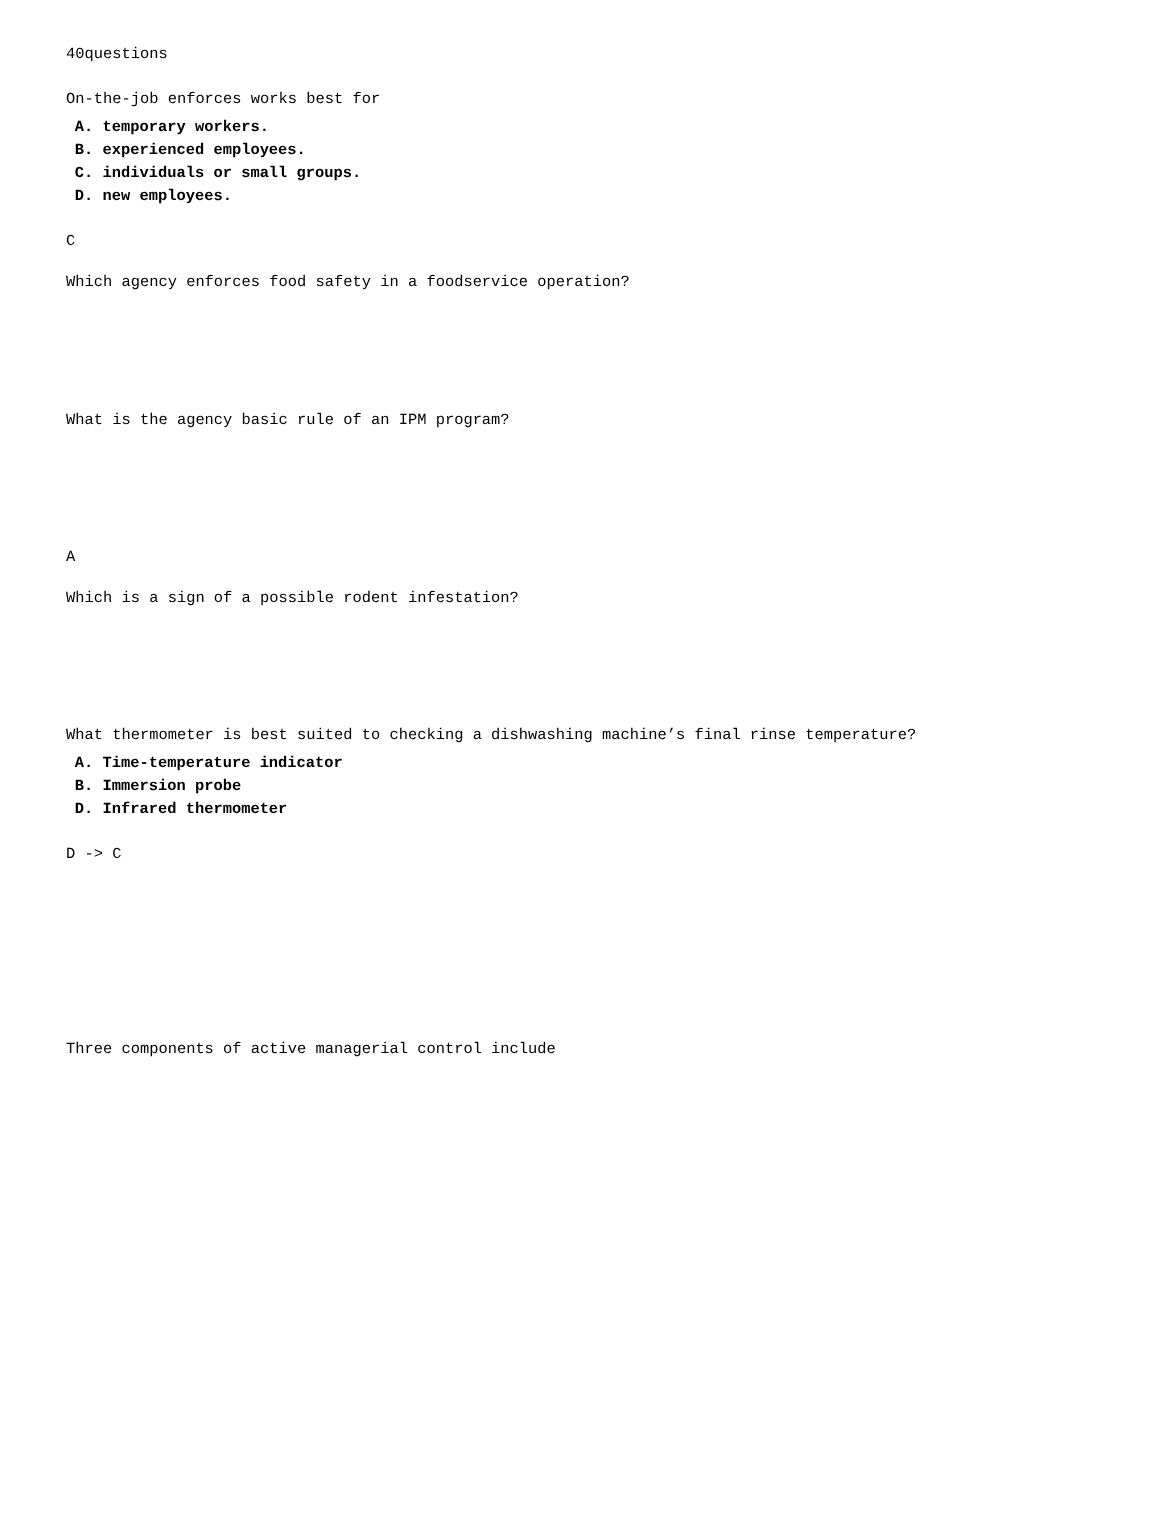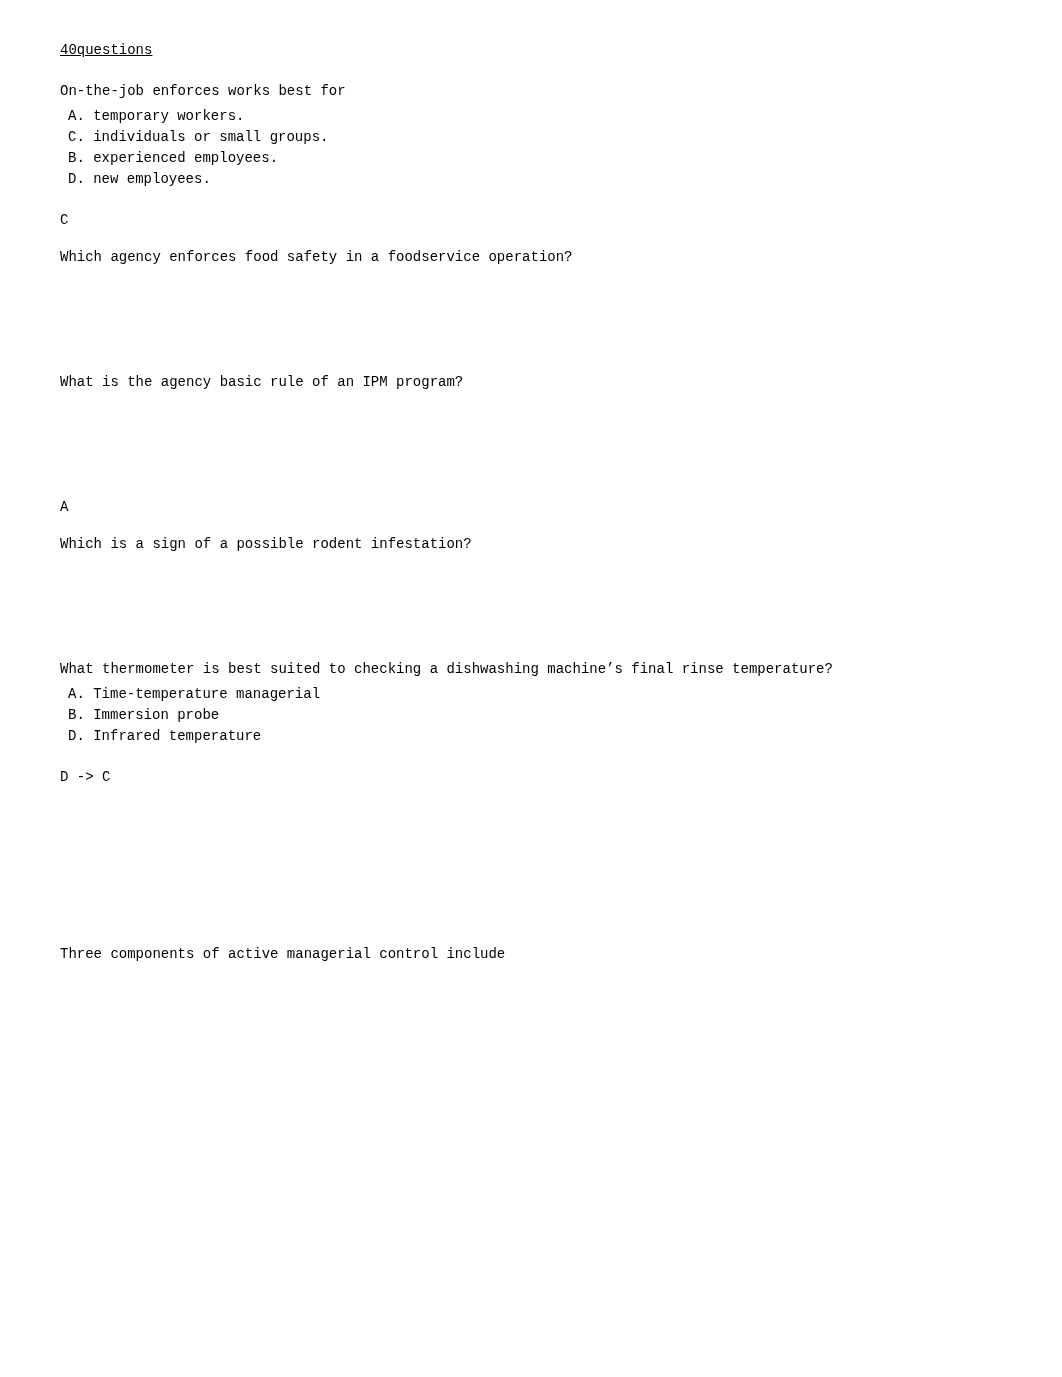--- a/index.html
+++ b/index.html
@@ -14,37 +14,37 @@
       font-size: 14px;
       color: #000000;
       width: 1062px;
       min-height: 1377px;
       padding: 40px 60px;
       line-height: 1.5;
     }
 
     .content-block {
       margin-bottom: 8px;
-      text-decoration: underline;
     }
 
     .section {
       margin-bottom: 20px;
     }
 
     .answer {
       margin: 8px 0 16px 0;
     }
 
     .question-text {
       margin-bottom: 4px;
     }
 
     .choice {
       margin-left: 8px;
+      font-weight: bold;
     }
 
     .spacer {
       height: 80px;
     }
 
     .spacer-sm {
       height: 40px;
     }
   </style>
@@ -53,22 +53,22 @@
 
 <div>
 
   <div class="content-block section">
     <span>40questions</span>
   </div>
 
   <div class="section">
     <div class="question-text">On-the-job enforces works best for</div>
     <div class="choice"> A. temporary workers.</div>
+    <div class="choice"> B. experienced employees.</div>
     <div class="choice"> C. individuals or small groups.</div>
-    <div class="choice"> B. experienced employees.</div>
     <div class="choice"> D. new employees.</div>
   </div>
 
   <div class="answer">C</div>
 
   <div class="section">
     <div class="question-text">Which agency enforces food safety in a foodservice operation?</div>
     <div class="spacer"></div>
   </div>
 
@@ -79,23 +79,23 @@
 
   <div class="answer">A</div>
 
   <div class="section">
     <div class="question-text">Which is a sign of a possible rodent infestation?</div>
     <div class="spacer"></div>
   </div>
 
   <div class="section">
     <div class="question-text">What thermometer is best suited to checking a dishwashing machine’s final rinse temperature?</div>
-    <div class="choice"> A. Time-temperature managerial</div>
+    <div class="choice"> A. Time-temperature indicator</div>
     <div class="choice"> B. Immersion probe</div>
-    <div class="choice"> D. Infrared temperature</div>
+    <div class="choice"> D. Infrared thermometer</div>
   </div>
 
   <div class="answer">D -&gt; C</div>
 
   <div class="section">
     <div class="spacer"></div>
     <div class="spacer-sm"></div>
   </div>
 
   <div class="section">

